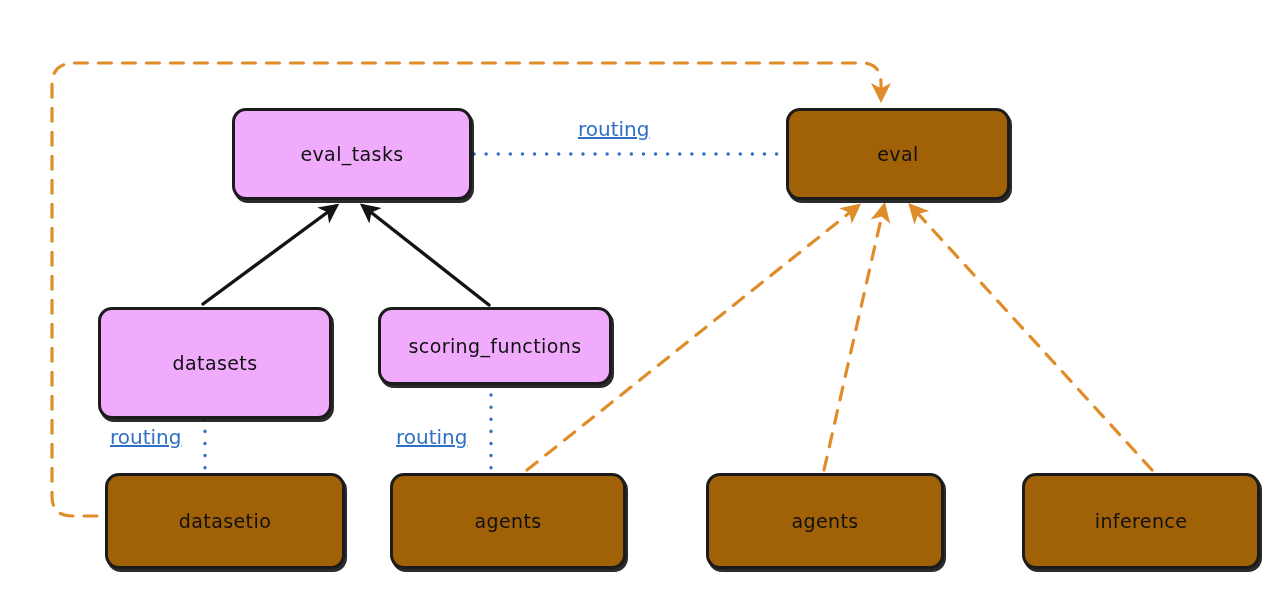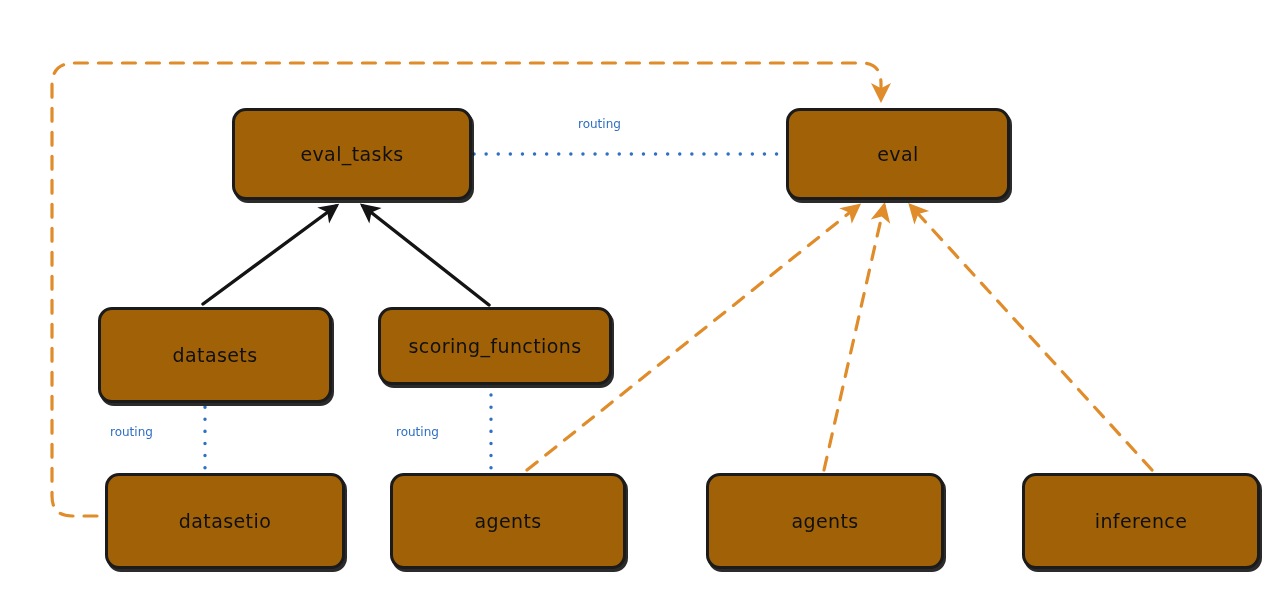--- a/index.html
+++ b/index.html
@@ -38,30 +38,31 @@
     box-shadow: 2px 3px 0 rgba(20,20,20,0.9);
   }
   .node-label {
     font-family: "DejaVu Sans", sans-serif;
     font-size: 19px;
     letter-spacing: 0.4px;
     color: #101010;
     white-space: nowrap;
     user-select: none;
   }
-  .node.blue  { background: #a16207; }
+  .node.blue  { background: #f0abfc; }
   .node.green { background: #a16207; }
 
   .edge-label {
     position: absolute;
     font-family: "DejaVu Sans", sans-serif;
-    font-size: 12px;
+    font-size: 20px;
     color: #2f6fc4;
     white-space: nowrap;
     user-select: none;
+    text-decoration: underline;
   }
 </style>
 </head>
 <body>
 
 <div id="diagram-root">
 
   <svg id="diagram-svg" viewBox="0 0 1280 596" xmlns="http://www.w3.org/2000/svg">
 
     <defs>
@@ -112,21 +113,21 @@
   </svg>
 
   <div class="node blue" style="left:232px; top:108px; width:240px; height:92px;">
     <span class="node-label">eval_tasks</span>
   </div>
 
   <div class="node green" style="left:786px; top:108px; width:224px; height:92px;">
     <span class="node-label">eval</span>
   </div>
 
-  <div class="node blue" style="left:98px; top:307px; width:234px; height:96px;">
+  <div class="node blue" style="left:98px; top:307px; width:234px; height:112px;">
     <span class="node-label">datasets</span>
   </div>
 
   <div class="node blue" style="left:378px; top:307px; width:234px; height:78px;">
     <span class="node-label">scoring_functions</span>
   </div>
 
   <div class="node green" style="left:97px; top:473px; width:240px; height:96px;margin-left:8px;">
     <span class="node-label">datasetio</span>
   </div>

